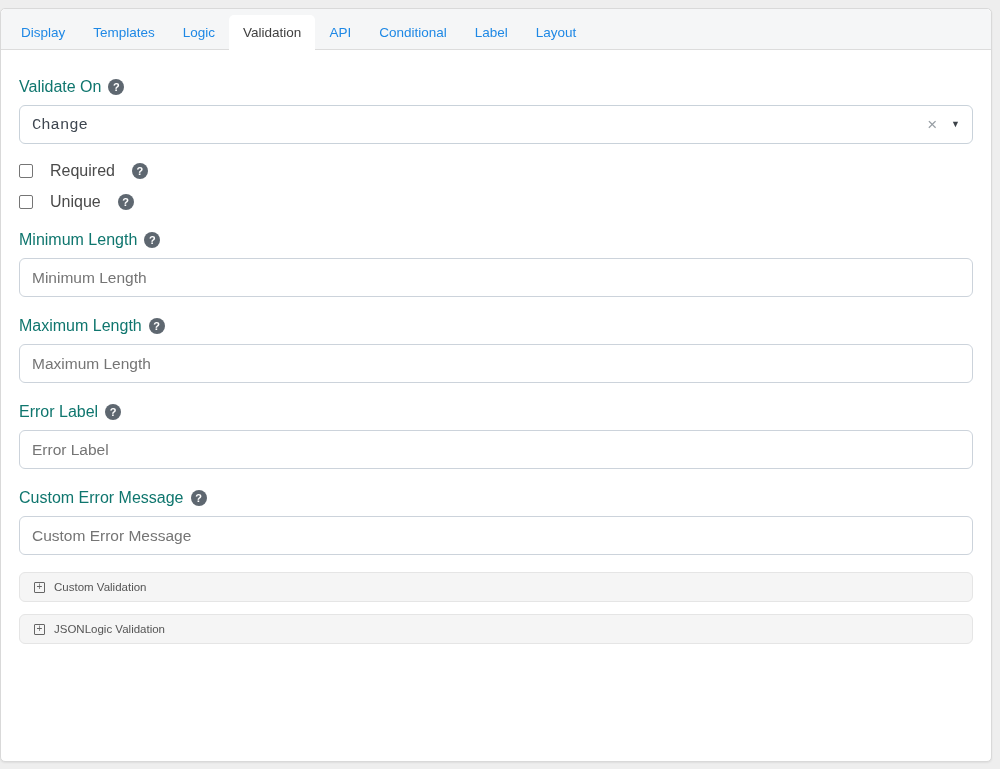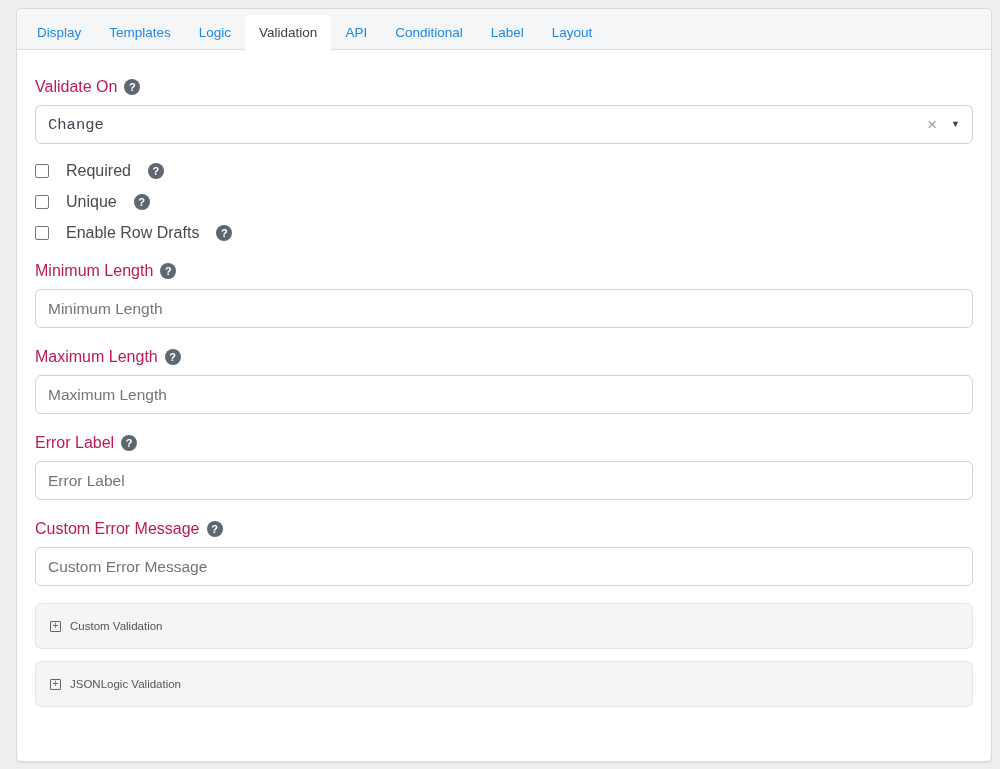--- a/index.html
+++ b/index.html
@@ -4,21 +4,21 @@
 <style>
   * { box-sizing: border-box; margin: 0; padding: 0; }
   html, body {
     width: 1000px; height: 769px;
     background: #eeeeee;
     font-family: "Liberation Sans", sans-serif;
     overflow: hidden;
   }
   .card {
     position: absolute;
-    left: 16px; top: 8px; right: 8px;
+    left: 0; top: 8px; right: 8px;
     height: 754px;
     background: #ffffff;
     border: 1px solid #d9d9d9;
     border-radius: 5px;
     box-shadow: 0 1px 2px rgba(0,0,0,0.07);
   }
   
   .card-header {
     background: #f5f6f7;
     border-bottom: 1px solid #dcdcdc;
@@ -43,21 +43,21 @@
     border-radius: 5px 5px 0 0;
     text-align: right;
   }
   
   .content { padding: 28px 18px 30px 18px; }
   .field-label {
     display: flex;
     align-items: center;
     gap: 7px;
     font-size: 16px;
-    color: #be185d;
+    color: #0f766e;
     margin-bottom: 9px;
   }
   .help-icon {
     display: inline-flex;
     align-items: center;
     justify-content: center;
     width: 16px; height: 16px;
     border-radius: 50%;
     background: #5e6770;
     color: #ffffff;
@@ -129,21 +129,21 @@
     color: #3e4650;
     outline: none;
   }
   .text-input::placeholder { color: #757575; opacity: 1; }
   
   .panel {
     margin-top: 12px;
     background: #f5f5f5;
     border: 1px solid #e5e5e5;
     border-radius: 6px;
-    padding: 16px 14px;
+    padding: 8px 14px;
     display: flex;
     align-items: center;
     gap: 9px;
     font-size: 11.5px;
     color: #555555;
     cursor: pointer;
   }
   .panel.first { margin-top: 17px; }
   .plus-square-icon {
     position: relative;
@@ -196,25 +196,20 @@
       <label class="checkbox-row">
         <input type="checkbox" class="checkbox-box" style="">
         <span>Required</span>
         <span class="help-icon"></span>
       </label>
       <label class="checkbox-row">
         <input type="checkbox" class="checkbox-box" style="">
         <span>Unique</span>
         <span class="help-icon"></span>
       </label>
-      <label class="checkbox-row">
-        <input type="checkbox" class="checkbox-box" style="">
-        <span>Enable Row Drafts</span>
-        <span class="help-icon"></span>
-      </label>
     </div>
 
     <div class="form-group">
       <div class="field-label">
         <span>Minimum Length</span>
         <span class="help-icon"></span>
       </div>
       <input type="text" class="text-input" placeholder="Minimum Length" style="">
     </div>
 

